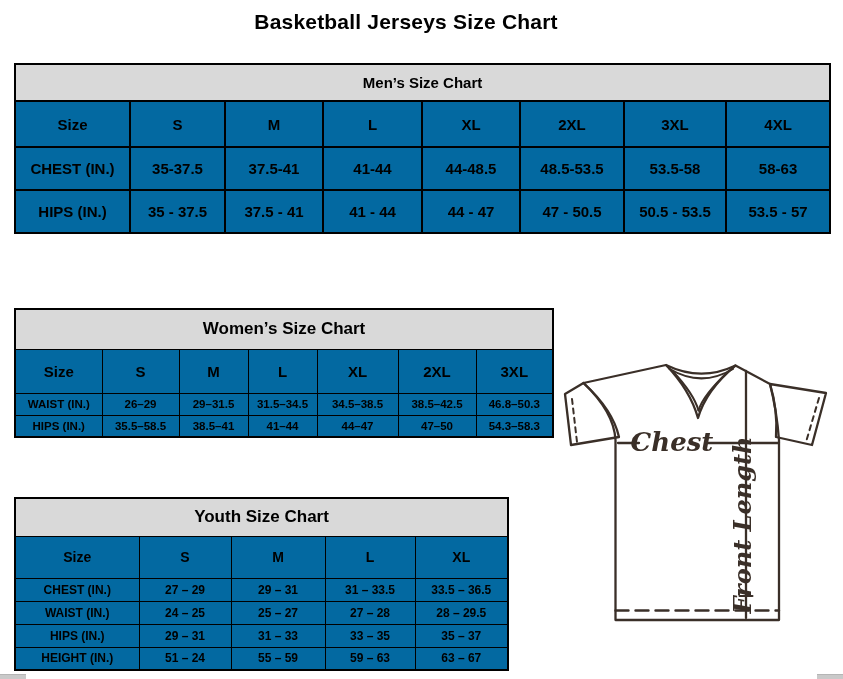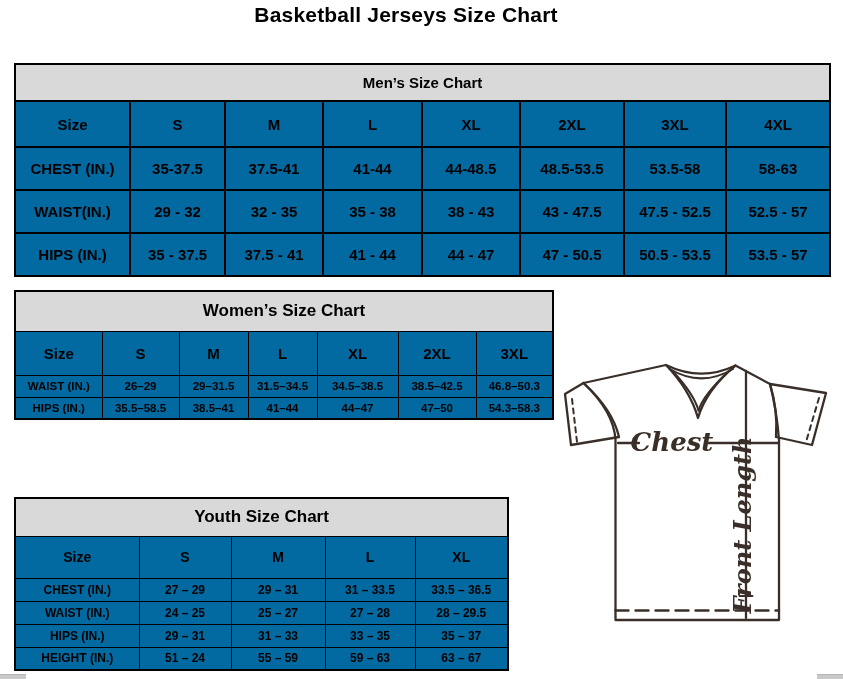--- a/index.html
+++ b/index.html
@@ -1,31 +1,31 @@
 <!DOCTYPE html>
 <html><head>
 <meta charset="utf-8">
 <style>
   html,body{margin:0;padding:0;background:#fff;}
   .page{position:relative;width:843px;height:679px;background:#ffffff;
         font-family:"Liberation Sans",sans-serif;color:#000;overflow:hidden;}
-  .title{position:absolute;top:3px;left:0;width:812px;text-align:center;
+  .title{position:absolute;top:10px;left:0;width:812px;text-align:center;
          font-size:21px;font-weight:bold;letter-spacing:.2px;}
   table{border-collapse:collapse;table-layout:fixed;position:absolute;background:#0369a1;border:2px solid #000;}
   td{border:1px solid #000;text-align:center;vertical-align:middle;font-weight:bold;
      padding:0;overflow:hidden;white-space:nowrap;}
   .bar{background:#d9d9d9;font-size:17px;}
   
   #men{left:14px;top:63px;width:815px;}
   #men td{border-width:2px;font-size:15px;}
   #men tr.bar-row{height:37px;}
   #men tbody[data-rows] tr{height:43px;}
   #men tbody[data-rows] tr:first-child{height:46px;font-size:16px;}
   
-  #women{left:14px;top:290px;width:538px;padding-left:27px;}
+  #women{left:14px;top:308px;width:538px;padding-left:27px;}
   #women td{font-size:11.5px;}
   #women .bar{font-size:17px;}
   #women tr.bar-row{height:40px;}
   #women tbody[data-rows] tr{height:22px;}
   #women tbody[data-rows] tr:first-child{height:44px;}
   #women tbody[data-rows] tr:first-child td{font-size:15px;}
   
   #youth{left:14px;top:497px;width:493px;padding-left:29px;}
   #youth td{font-size:12px;}
   #youth .bar{font-size:17px;}
@@ -80,30 +80,20 @@
           <td>CHEST (IN.)</td>
           <td>35-37.5</td>
           <td>37.5-41</td>
           <td>41-44</td>
           <td>44-48.5</td>
           <td>48.5-53.5</td>
           <td>53.5-58</td>
           <td>58-63</td>
         </tr>
         <tr>
-          <td>WAIST(IN.)</td>
-          <td>29 - 32</td>
-          <td>32 - 35</td>
-          <td>35 - 38</td>
-          <td>38 - 43</td>
-          <td>43 - 47.5</td>
-          <td>47.5 - 52.5</td>
-          <td>52.5 - 57</td>
-        </tr>
-        <tr>
           <td>HIPS (IN.)</td>
           <td>35 - 37.5</td>
           <td>37.5 - 41</td>
           <td>41 - 44</td>
           <td>44 - 47</td>
           <td>47 - 50.5</td>
           <td>50.5 - 53.5</td>
           <td>53.5 - 57</td>
         </tr>
       </tbody>

